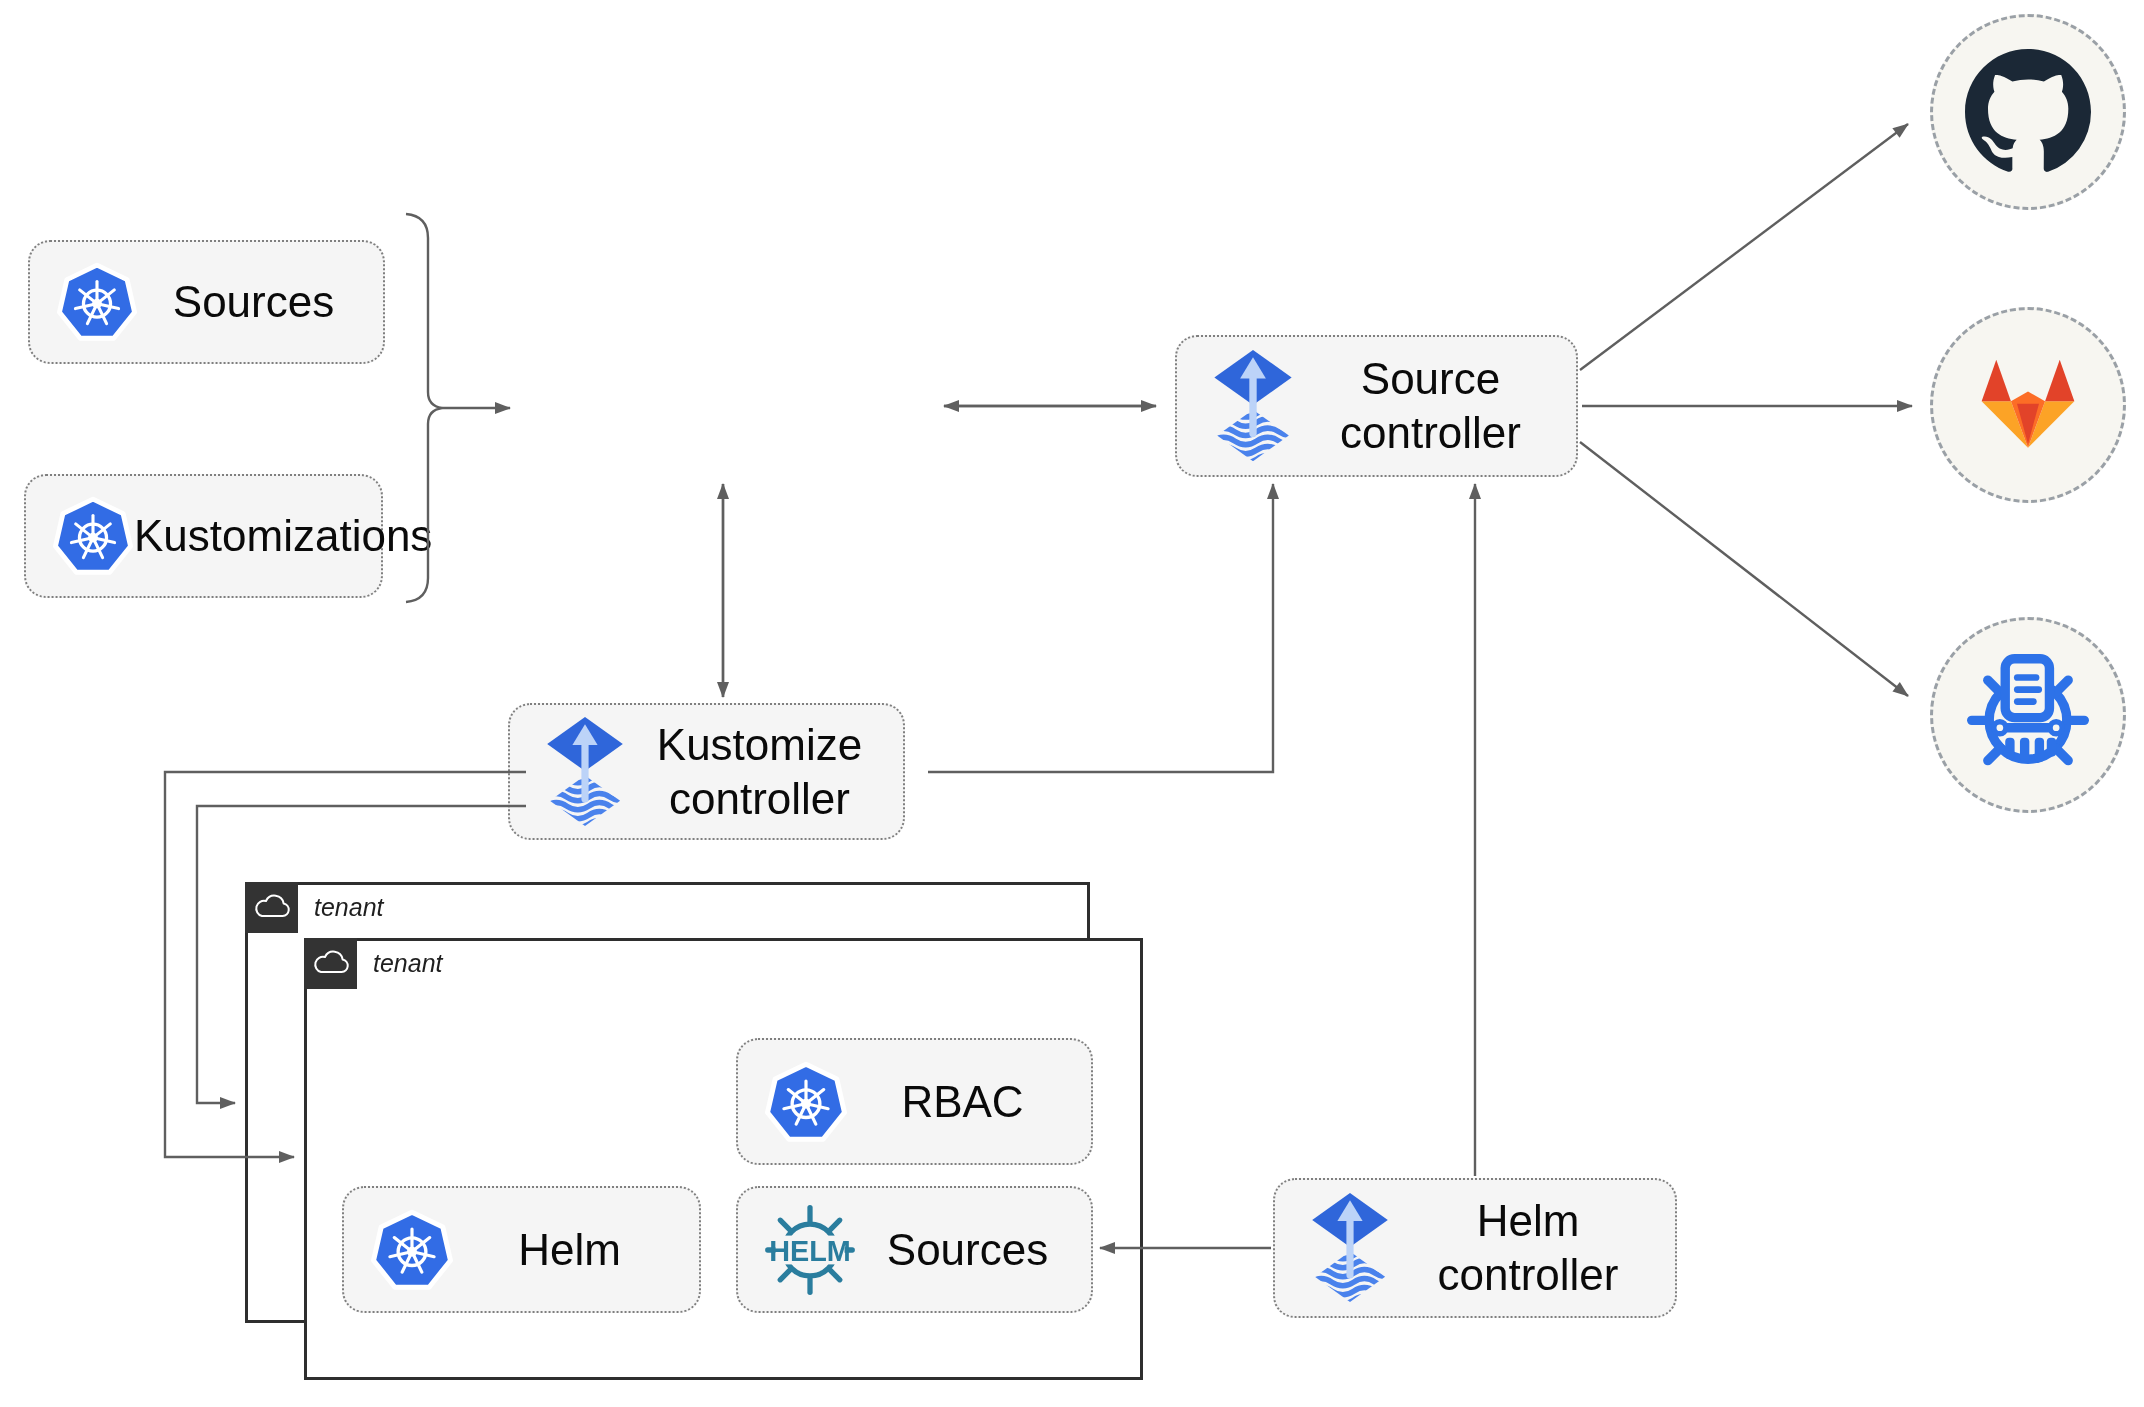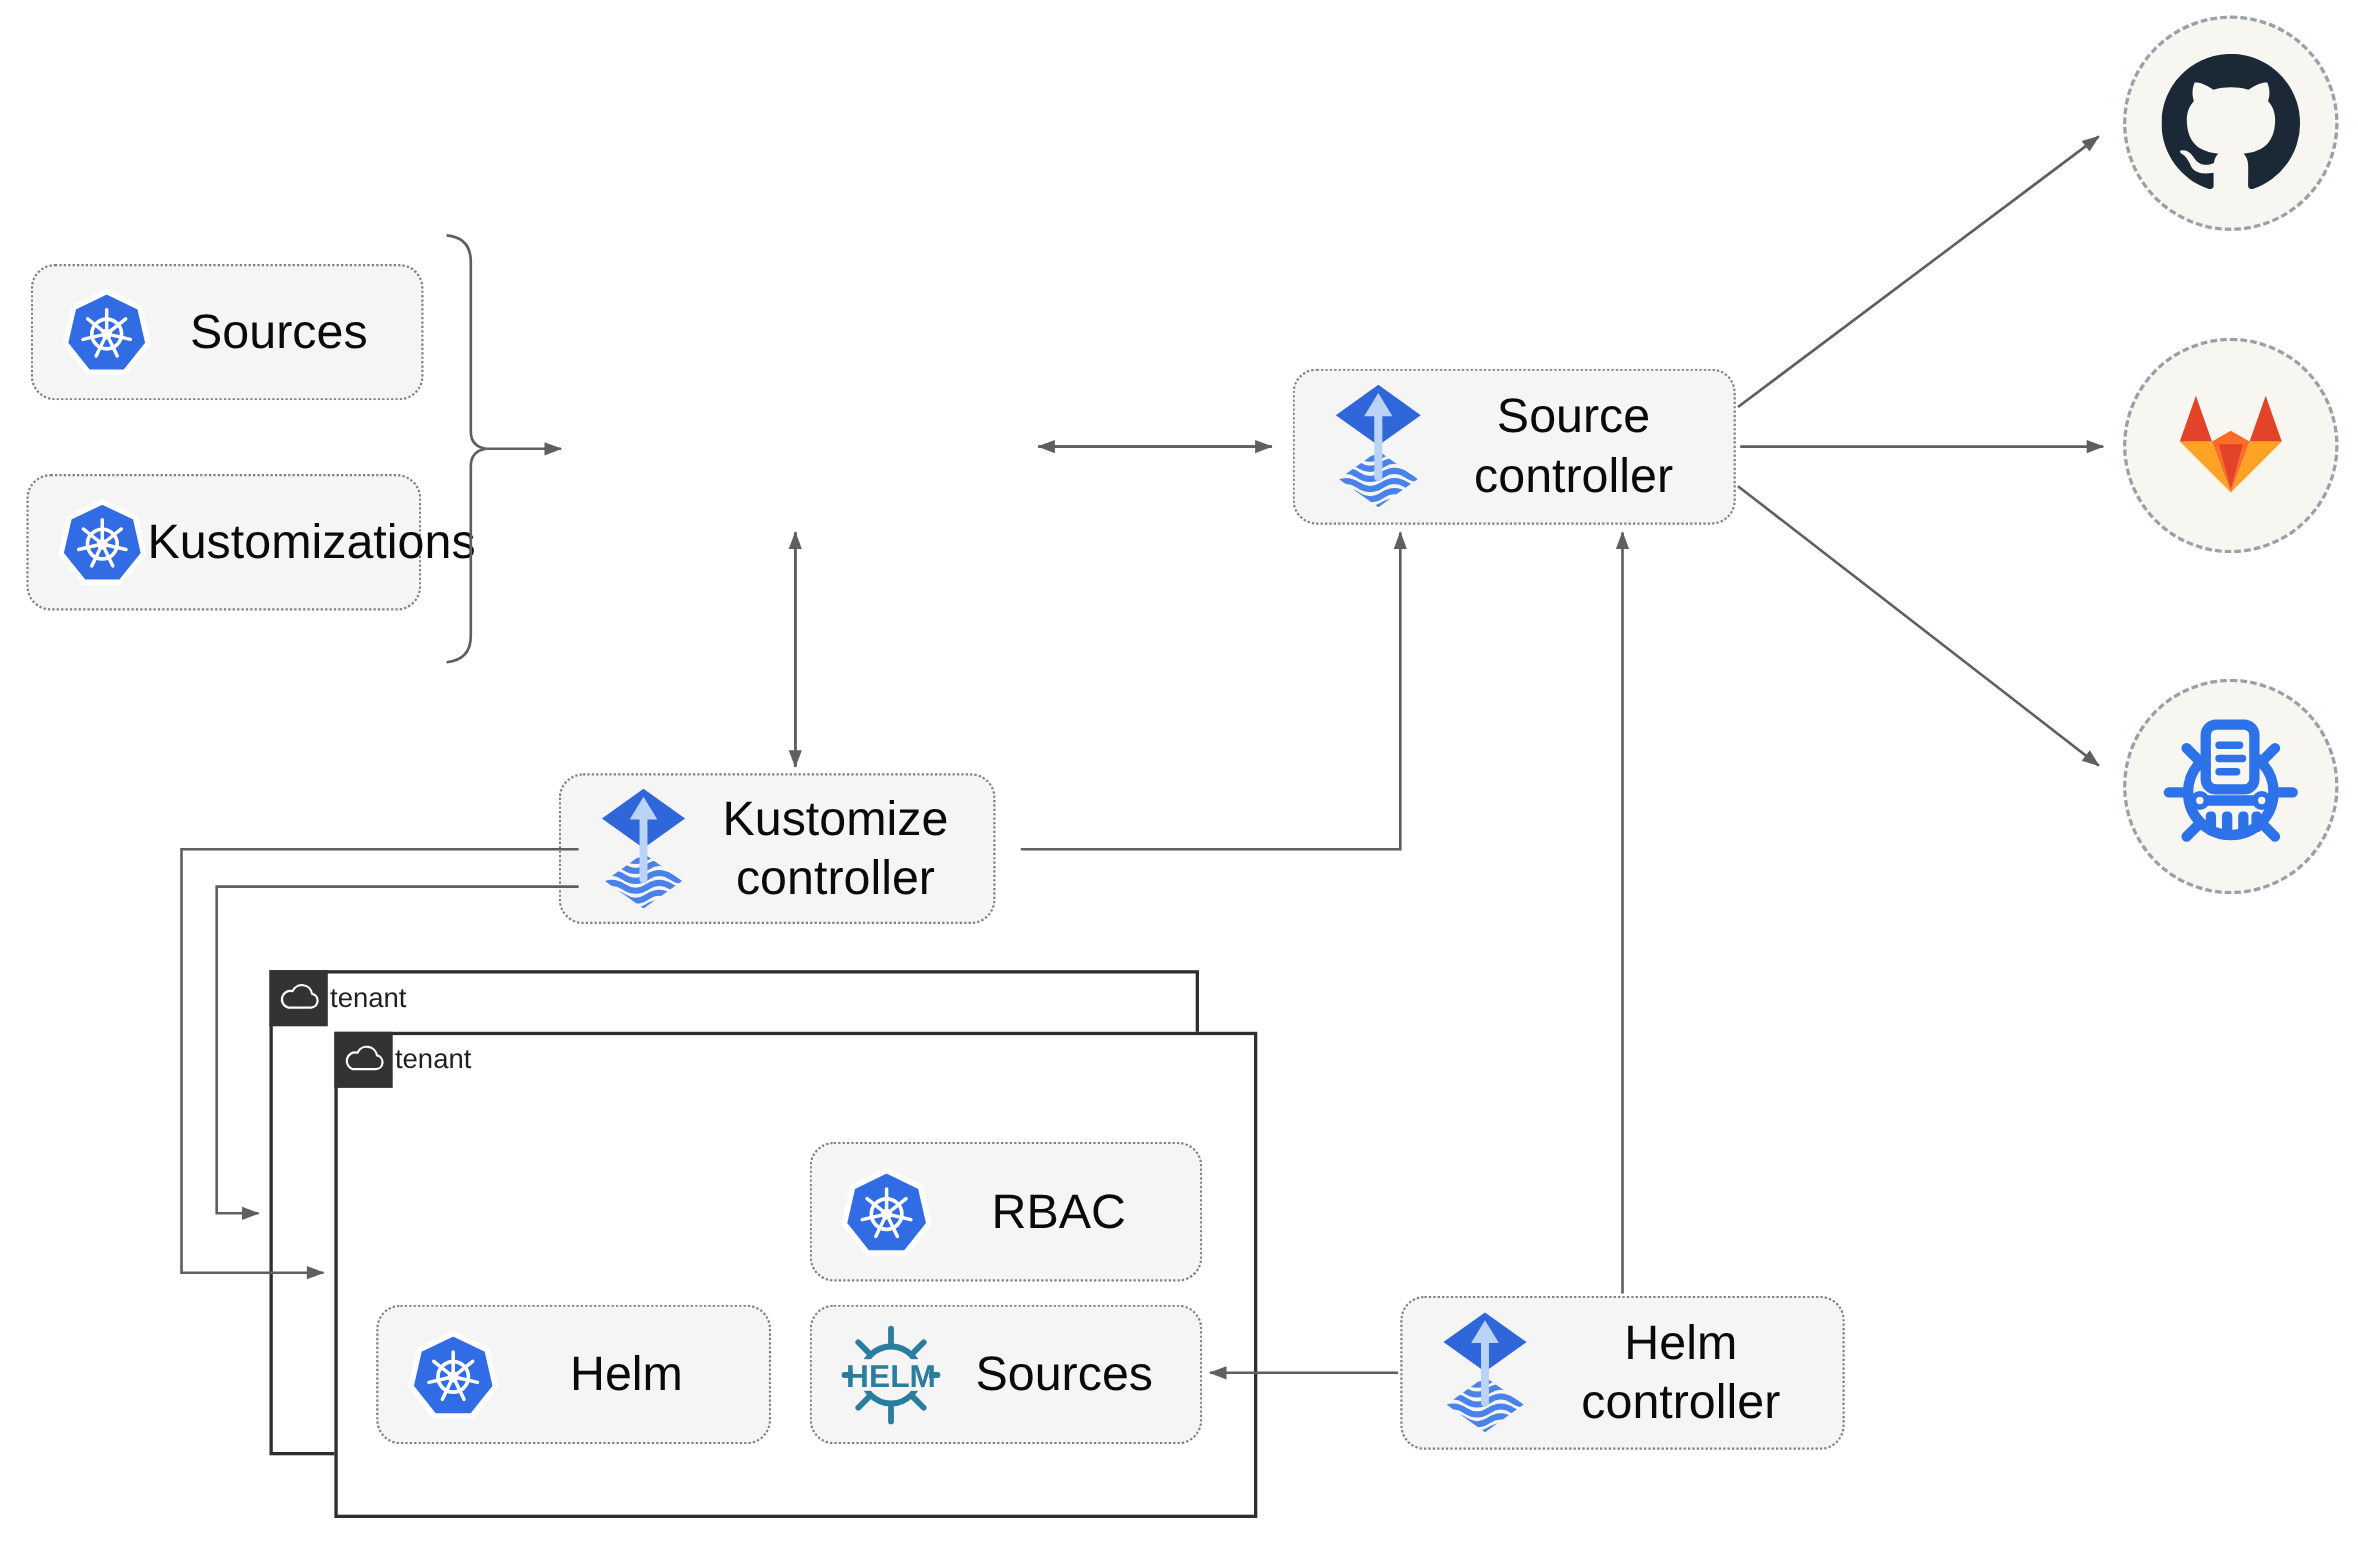--- a/index.html
+++ b/index.html
@@ -16,22 +16,22 @@
                white-space:pre-line;line-height:1.22;padding-right:14px;}
 
   
   .circle{position:absolute;width:196px;height:196px;border:3px dashed #9aa0a6;border-radius:50%;
           background:#f7f6f1;display:flex;align-items:center;justify-content:center;box-sizing:border-box;}
 
   
   .tenant{position:absolute;background:#ffffff;border:3px solid #2e2e2e;box-sizing:border-box;}
   .tenant .tab{position:absolute;top:-3px;left:-3px;width:53px;height:51px;background:#333333;
                display:flex;align-items:center;justify-content:center;}
-  .tenant .tlabel{position:absolute;top:-3px;left:52px;height:51px;line-height:51px;
-                  font-size:25px;color:#1f1f1f;}
+  .tenant .tlabel{position:absolute;top:-3px;left:66px;height:51px;line-height:51px;
+                  font-size:25px;color:#1f1f1f;font-style:italic;}
 
   .connectors{position:absolute;left:0;top:0;z-index:30;pointer-events:none;}
   .tenant-back{z-index:1;}
   .tenant-front{z-index:2;}
   .node{z-index:5;}
   .circle{z-index:5;}
   .innode{z-index:6;}
 </style>
 </head>
 <body>
@@ -172,21 +172,21 @@
     </div>
   </div>
 
   <div class="node" style="left:28px;top:240px;width:357px;height:124px">
     <svg class="icon" style="margin-left:26px" width="82" height="82" viewBox="0 0 100 100">
         <use href="#k8s"></use>
       </svg>
     <span class="label">Sources</span>
   </div>
 
-  <div class="node" style="left:24px;top:431px;width:359px;height:124px">
+  <div class="node" style="left:24px;top:474px;width:359px;height:124px">
     <svg class="icon" style="margin-left:26px" width="82" height="82" viewBox="0 0 100 100">
         <use href="#k8s"></use>
       </svg>
     <span class="label">Kustomizations</span>
   </div>
 
 
   <div class="node" style="left:1175px;top:335px;width:403px;height:142px">
     <svg class="icon" style="margin-left:30px" width="92" height="124" viewBox="0 0 100 128">
         <use href="#flux"></use>

